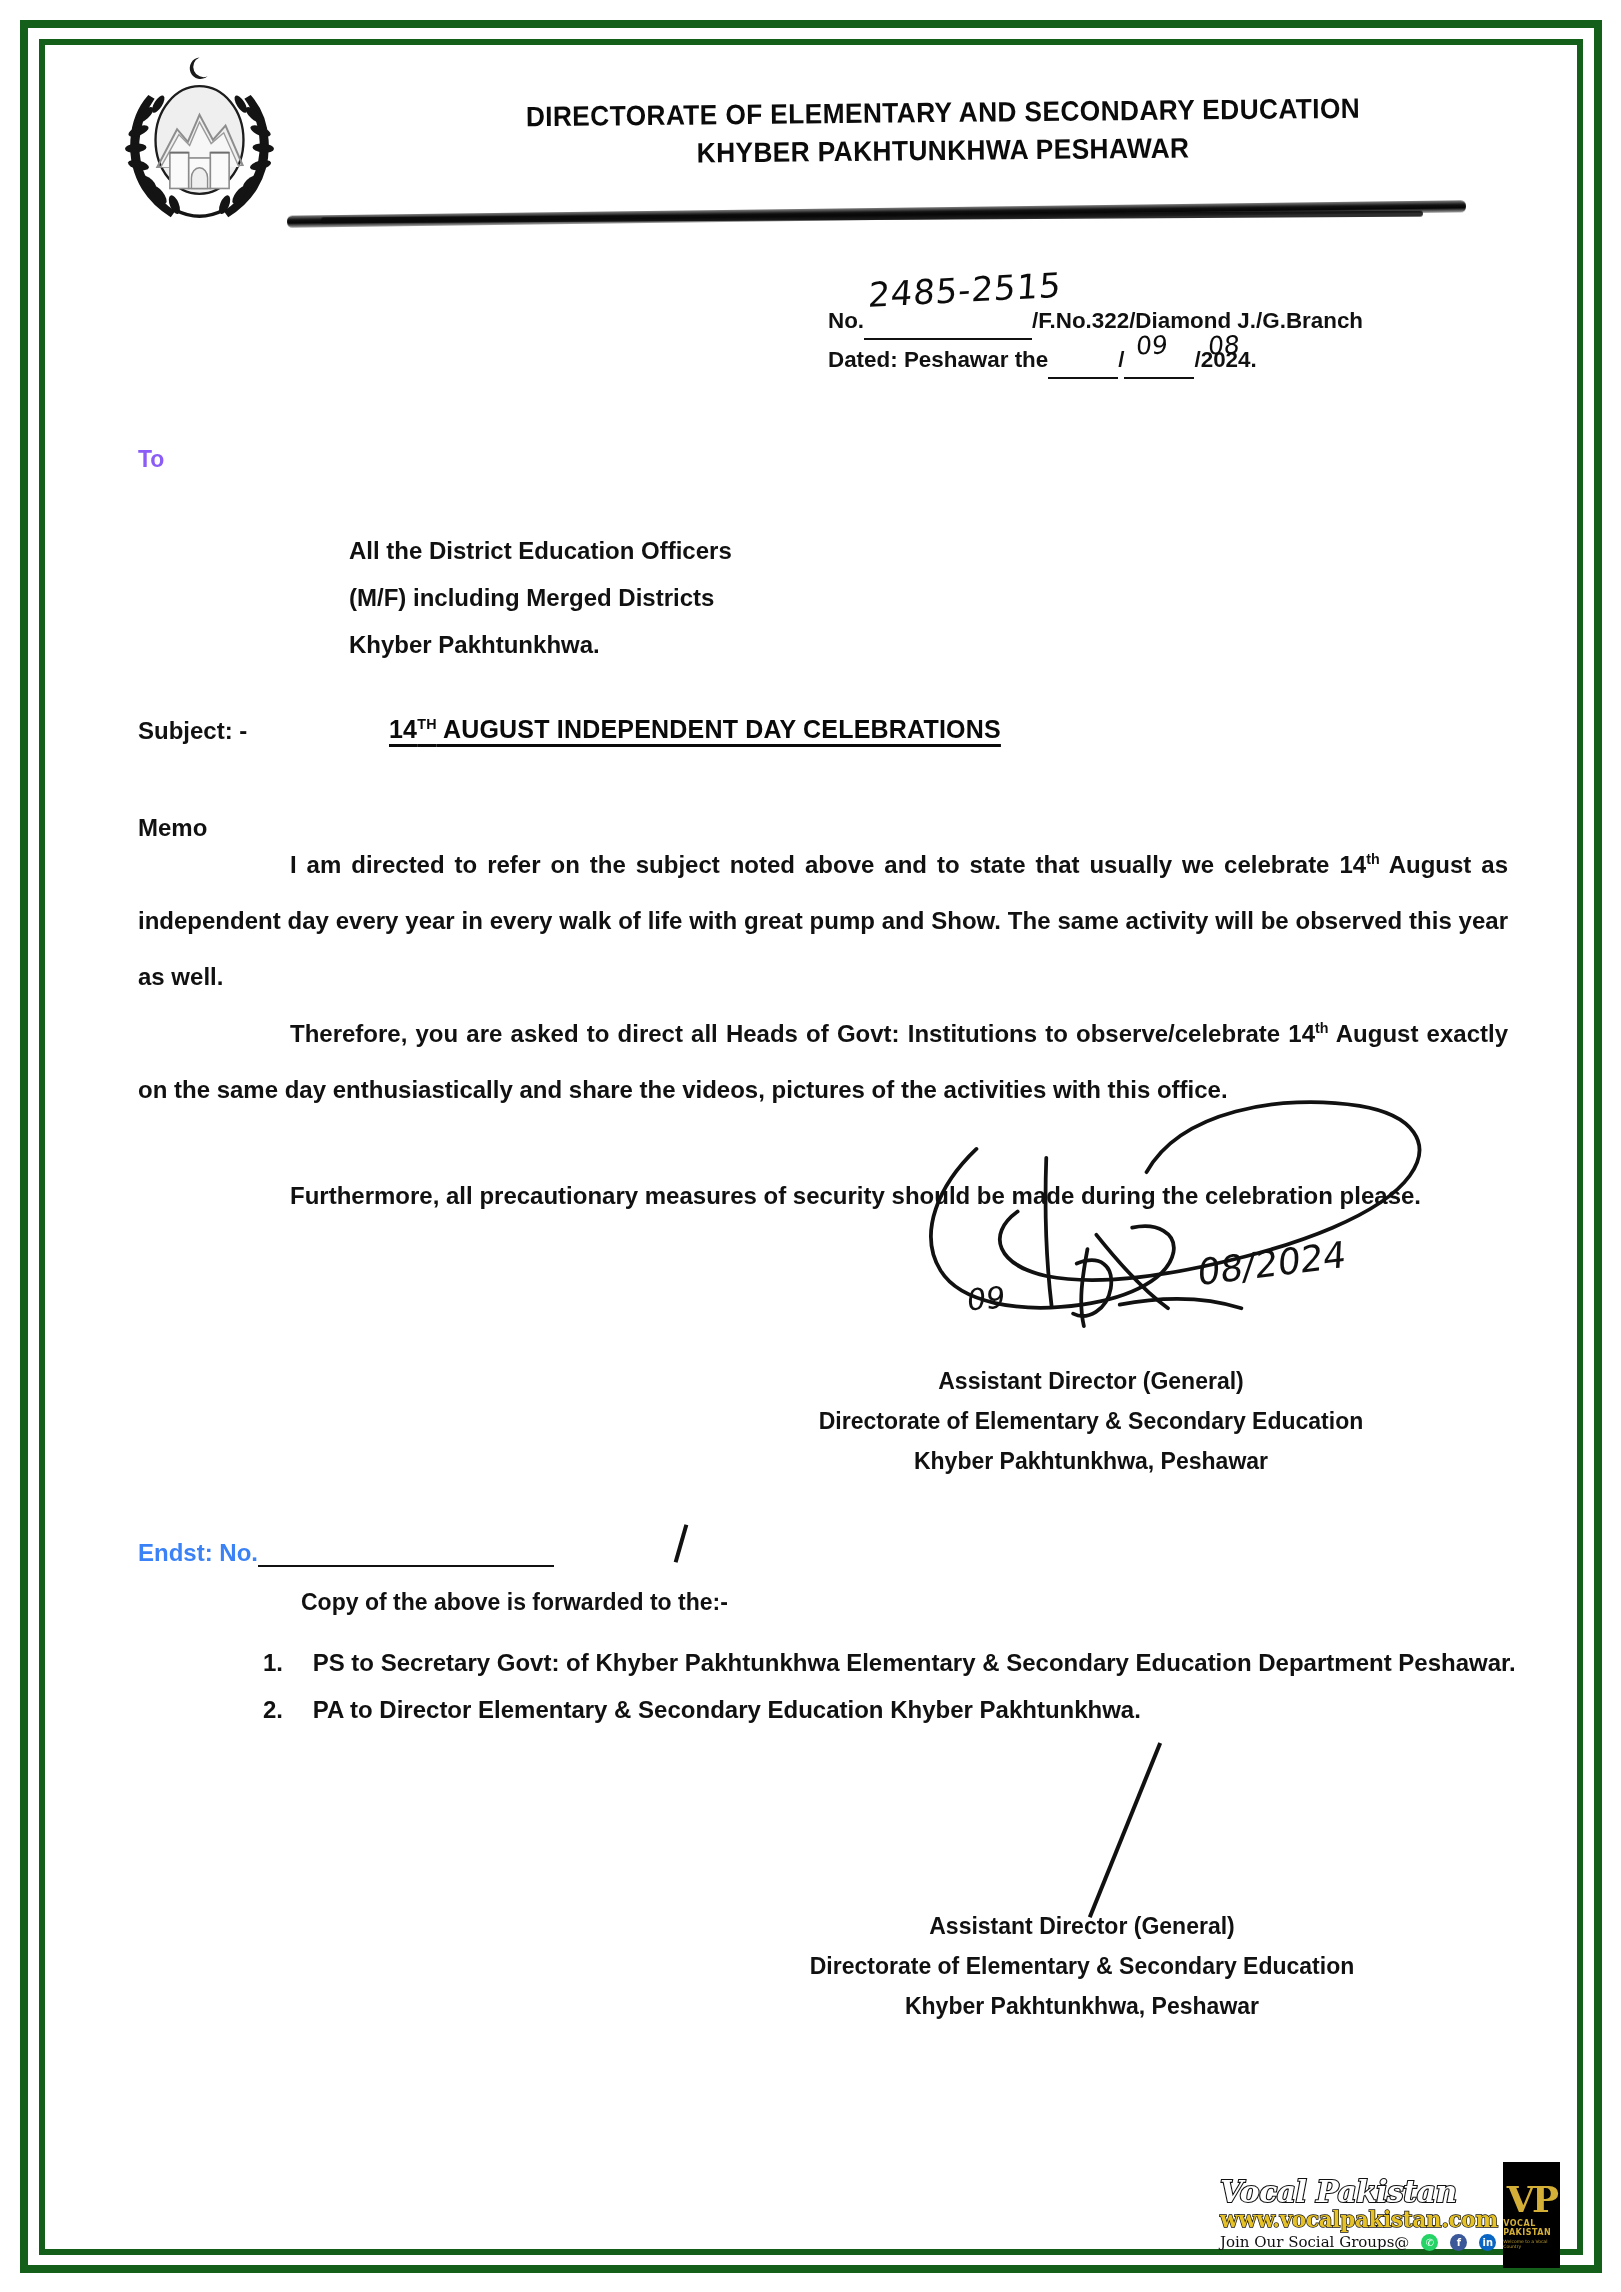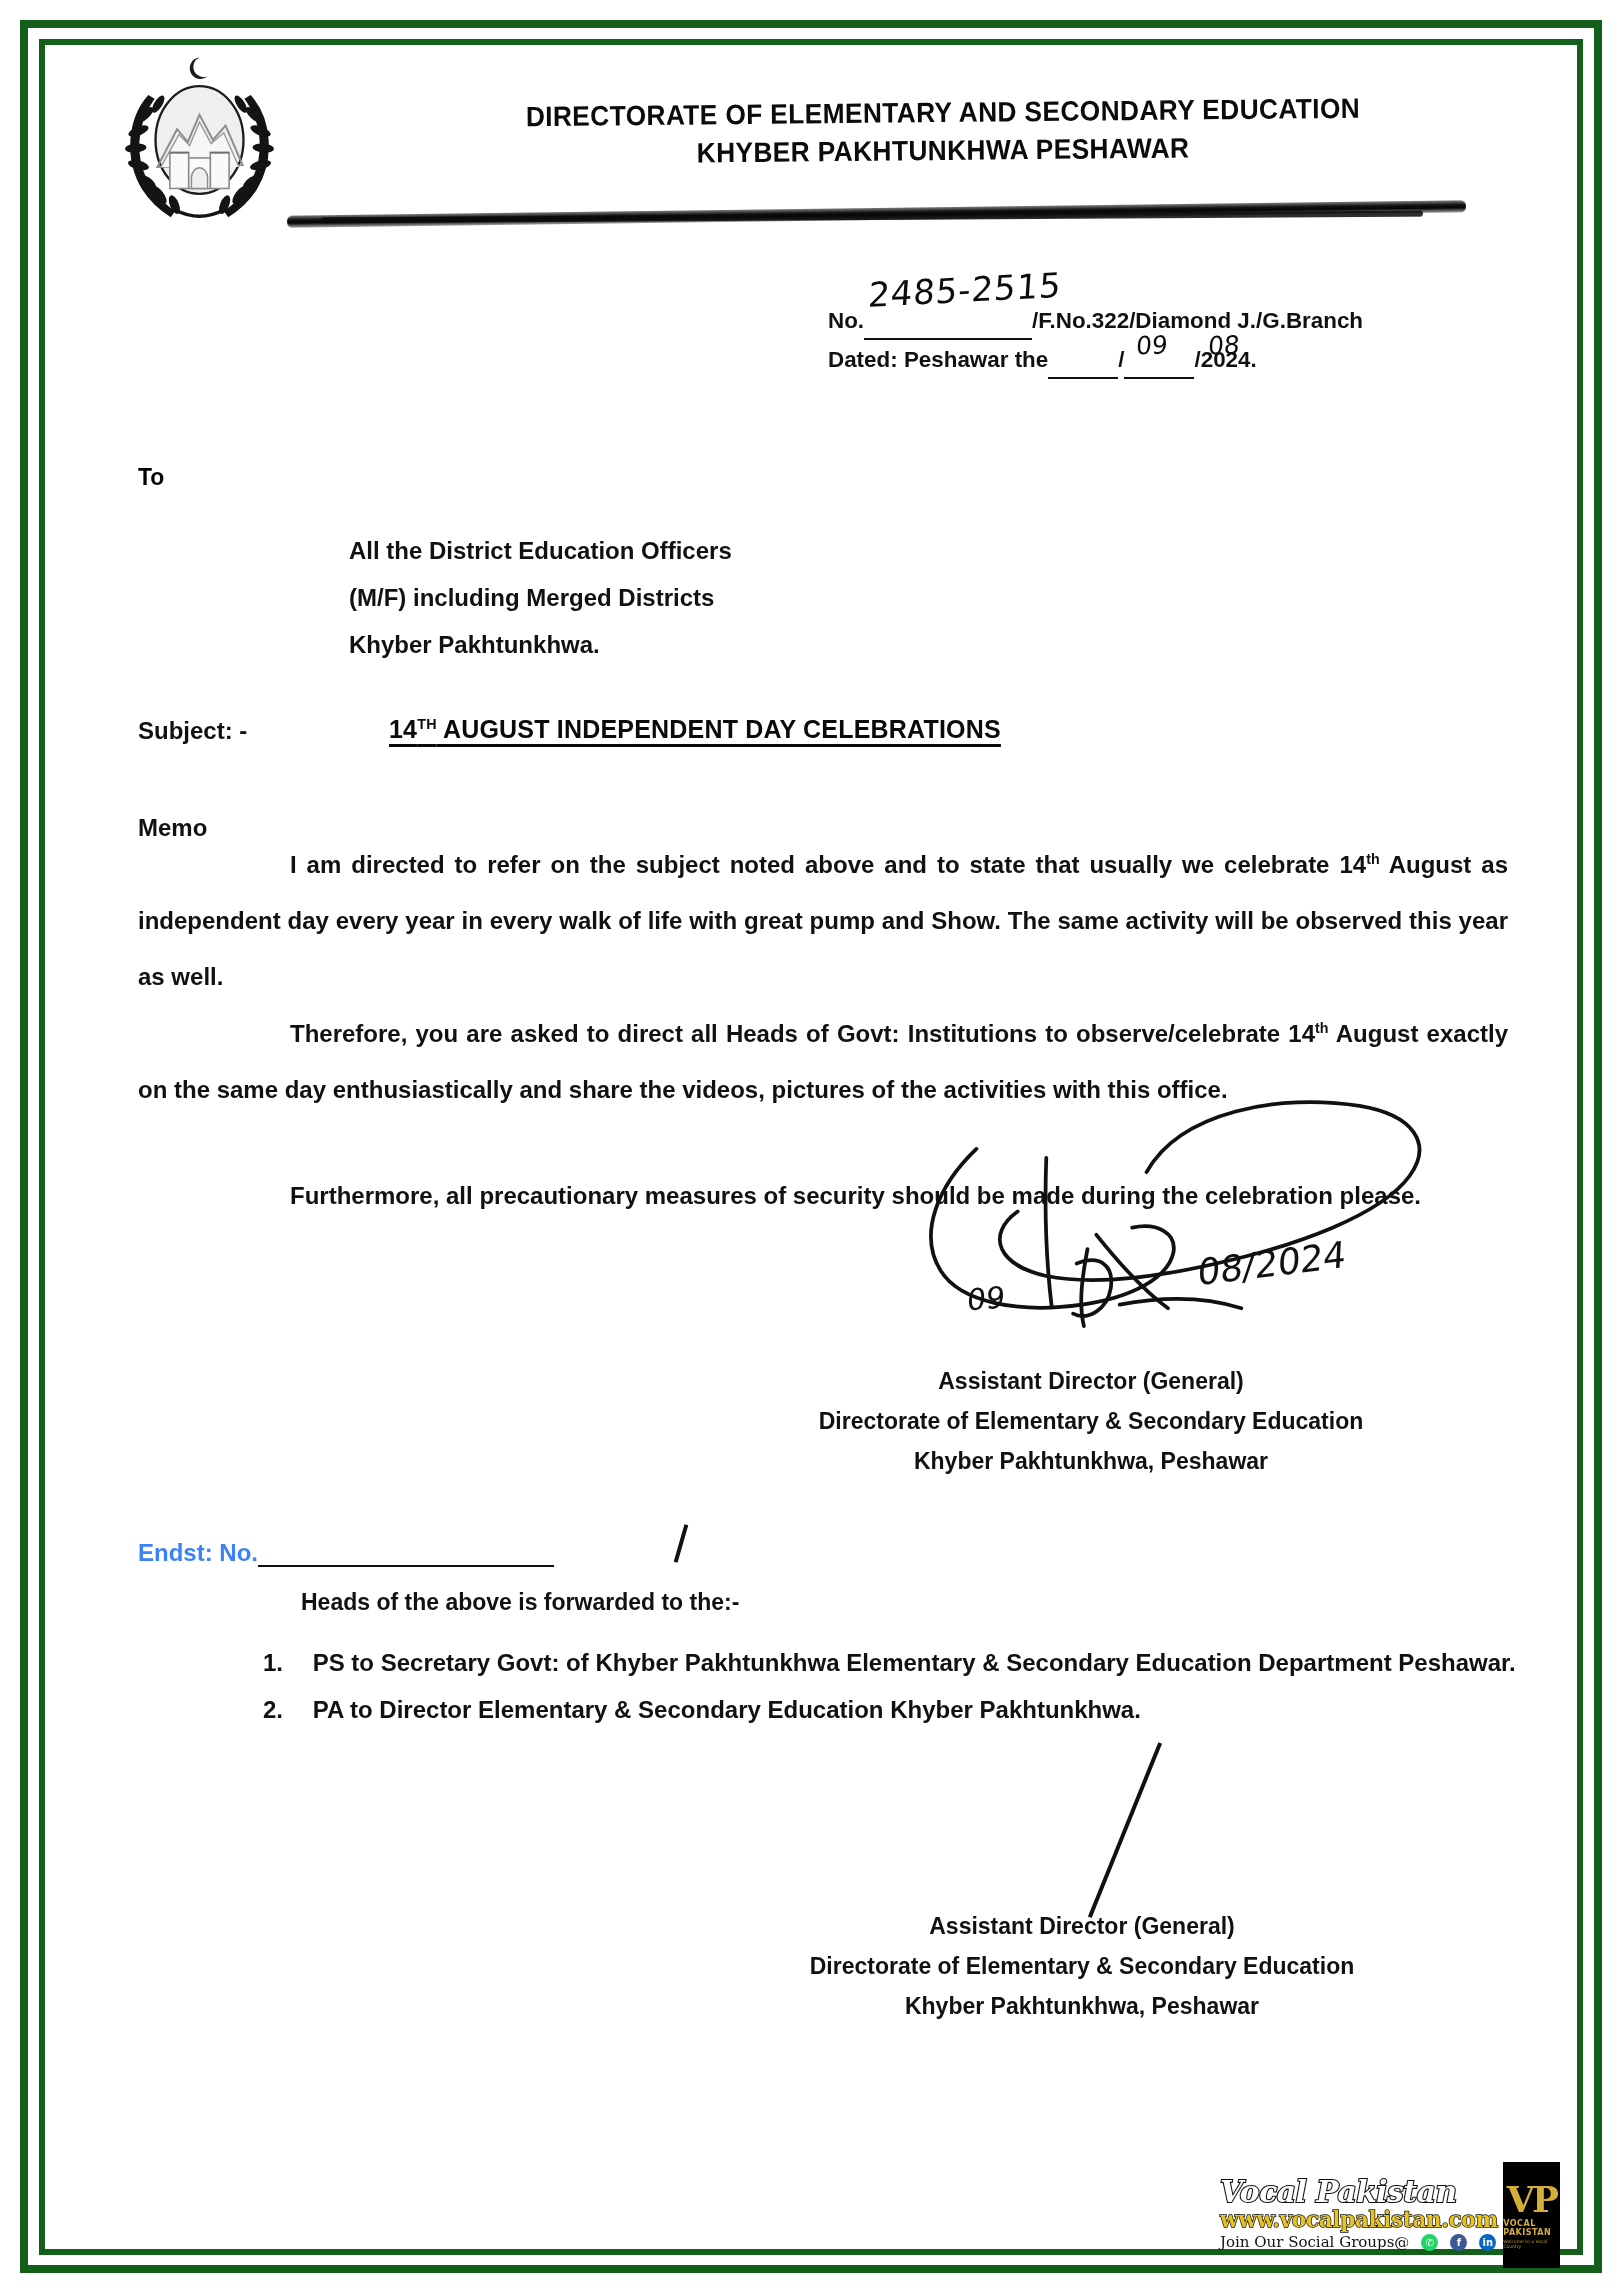--- a/index.html
+++ b/index.html
@@ -143,22 +143,22 @@
   }
   .hand-mm {
     left: 380px; top: -14.3px;
     font-size: 25px;
     transform: rotate(-2deg) skewX(-6deg);
   }
 
   
   .to-label {
     position: absolute;
-    left: 86px; top: 412px;
-    font-size: 23px; font-weight: bold; color: #000000; text-align: right;
+    left: 86px; top: 394px;
+    font-size: 23px; font-weight: bold; color: #8b5cf6; text-align: right;
   }
   .addressee {
     position: absolute;
     left: 297px; top: 475px;
     font-size: 24px; font-weight: bold; color: #111;
     line-height: 47px;
   }
 
   .subject-label {
     position: absolute;
@@ -491,21 +491,21 @@
 
     <div class="sigblock sig1">
       <div>Assistant Director (General)</div>
       <div>Directorate of Elementary &amp; Secondary Education</div>
       <div>Khyber Pakhtunkhwa, Peshawar</div>
     </div>
 
     <div class="endst"><span>Endst: No.</span><span class="blank-line"></span></div>
     <div class="endst-slash"></div>
 
-    <div class="copy-line">Heads of the above is forwarded to the:-</div>
+    <div class="copy-line">Copy of the above is forwarded to the:-</div>
 
     <div class="fwd-list">
       <div class="fwd-item">
         <span class="fwd-num">1.</span>
         <span class="fwd-text">PS to Secretary Govt: of Khyber Pakhtunkhwa Elementary &amp; Secondary Education Department Peshawar.</span>
       </div>
       <div class="fwd-item">
         <span class="fwd-num">2.</span>
         <span class="fwd-text">PA to Director Elementary &amp; Secondary Education Khyber Pakhtunkhwa.</span>
       </div>

